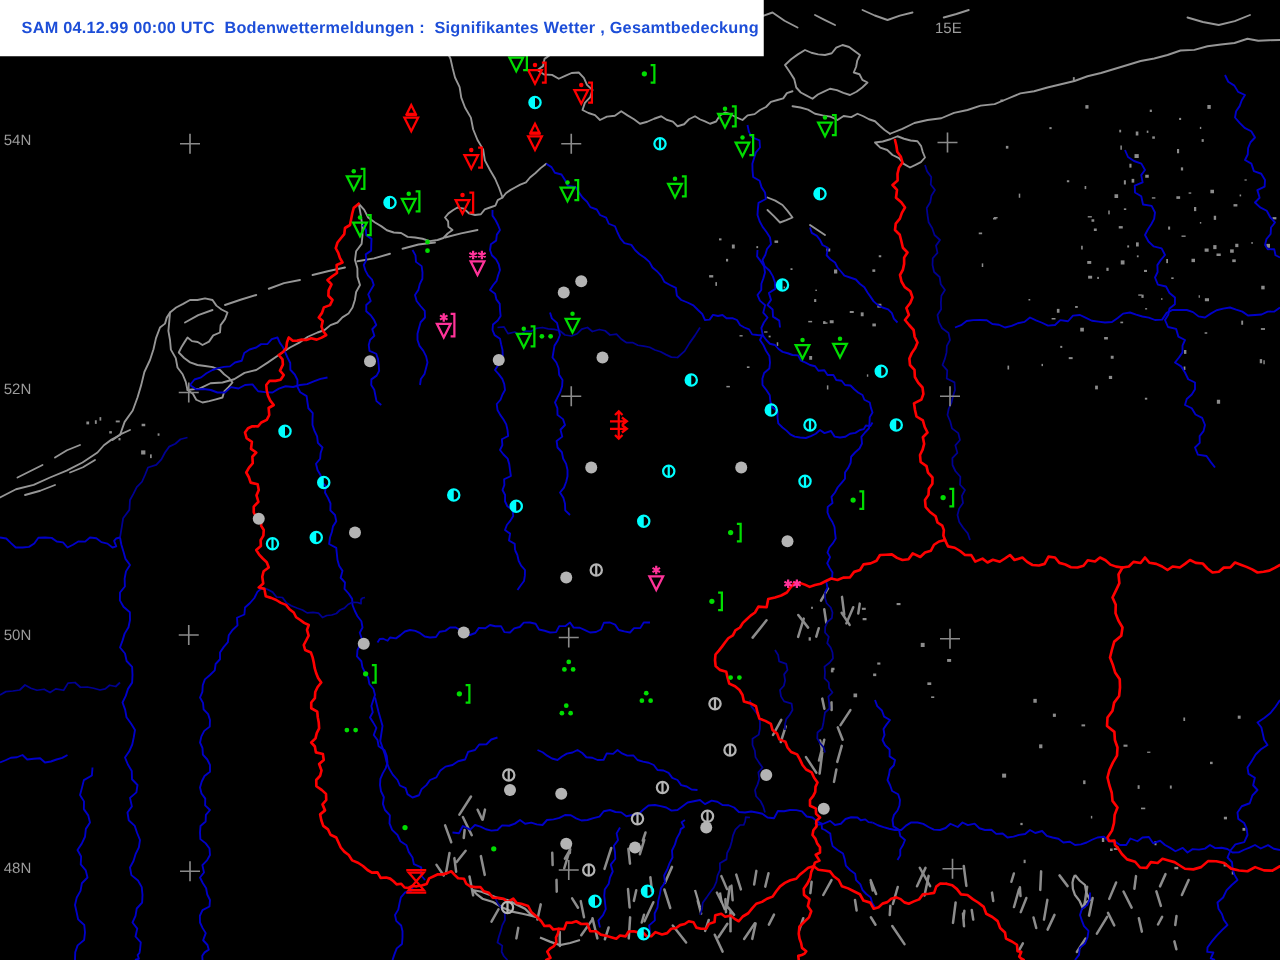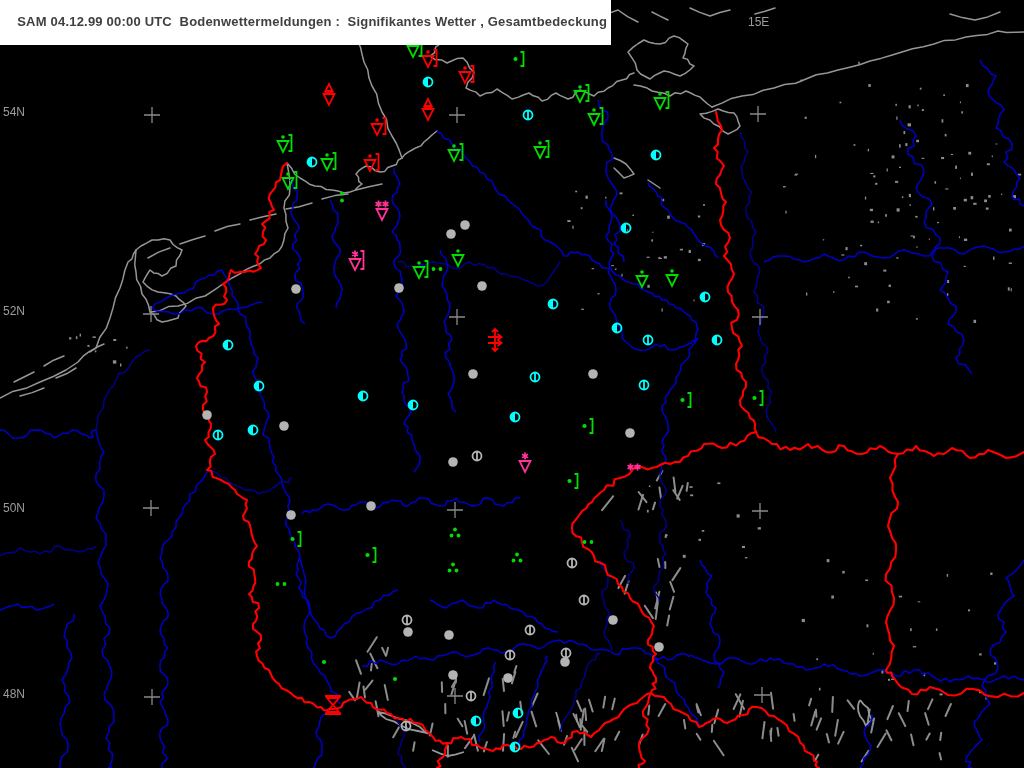--- a/index.html
+++ b/index.html
@@ -1,19 +1,19 @@
 <!DOCTYPE html>
 <html><head>
 <meta charset="utf-8">
 <style>
   html,body{margin:0;padding:0;background:#000;}
   .stage{position:relative;width:1024px;height:768px;background:#000;overflow:hidden;
          font-family:"Liberation Sans",sans-serif;}
   .stage svg{position:absolute;left:0;top:0;}
-  .titlebar{position:absolute;top:0;left:0;z-index:10;background:#ffffff;color:#404040;
+  .titlebar{position:absolute;top:0;left:0;z-index:10;background:#ffffff;color:#1d4ed8;
             font:bold 13px/14px "Liberation Sans",sans-serif;padding:1px 4px 2px 2px;
             white-space:pre;letter-spacing:0.2px;}
   .coast{stroke:#969696;stroke-width:1.5;fill:none;stroke-linejoin:round;stroke-linecap:round;}
   .lake{stroke:#969696;stroke-width:1.8;fill:none;}
   .river{stroke:#0000c8;stroke-width:1.5;fill:none;stroke-linejoin:round;}
   .river2{stroke:#000092;stroke-width:1.4;fill:none;stroke-linejoin:round;}
   .border{stroke:#ff0000;stroke-width:2.1;fill:none;stroke-linejoin:round;stroke-linecap:round;}
   .gridcross{stroke:#8a8a8a;stroke-width:1.3;fill:none;}
   .maplabel{fill:#9c9c9c;font:12px "Liberation Sans",sans-serif;}
   .speck{fill:#8c8c8c;}

